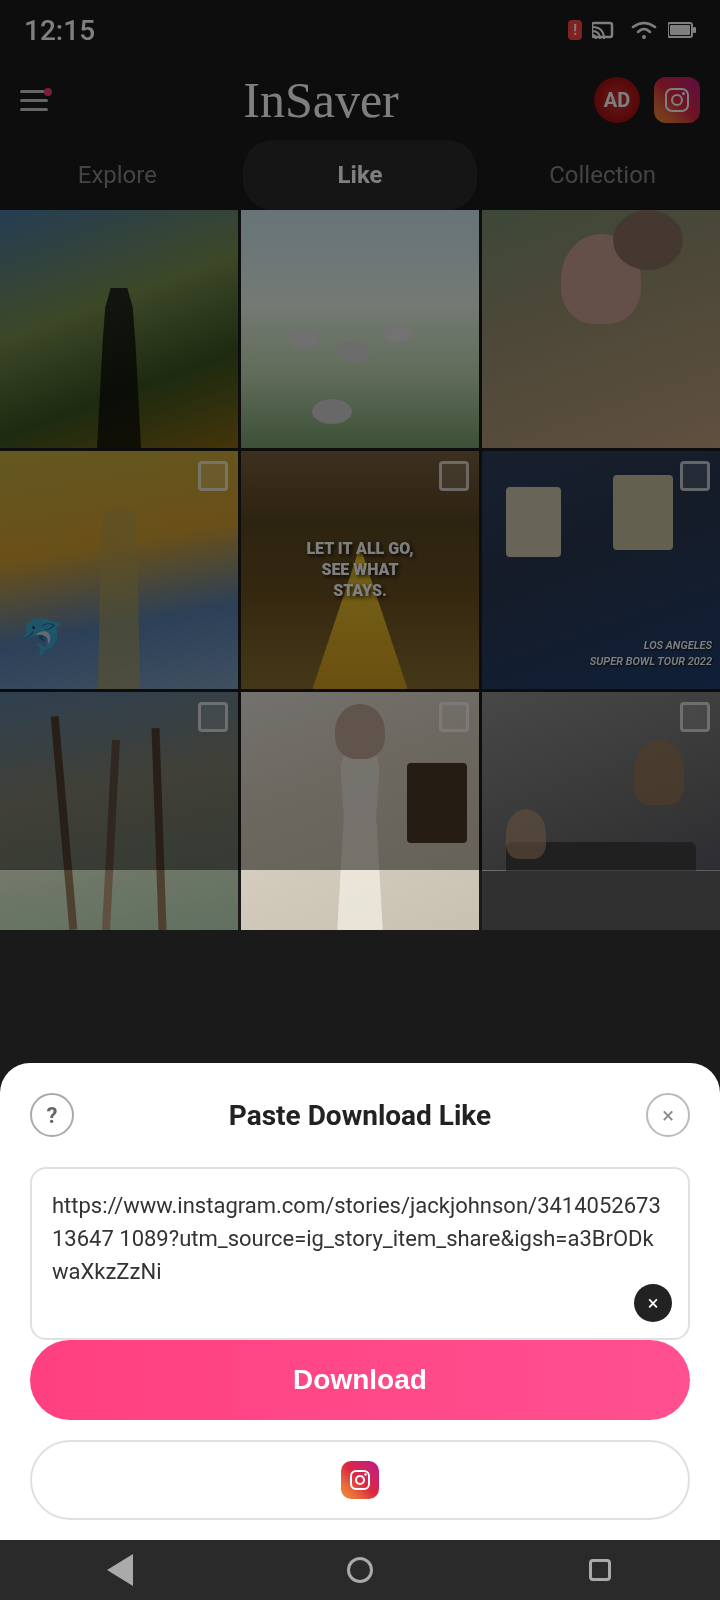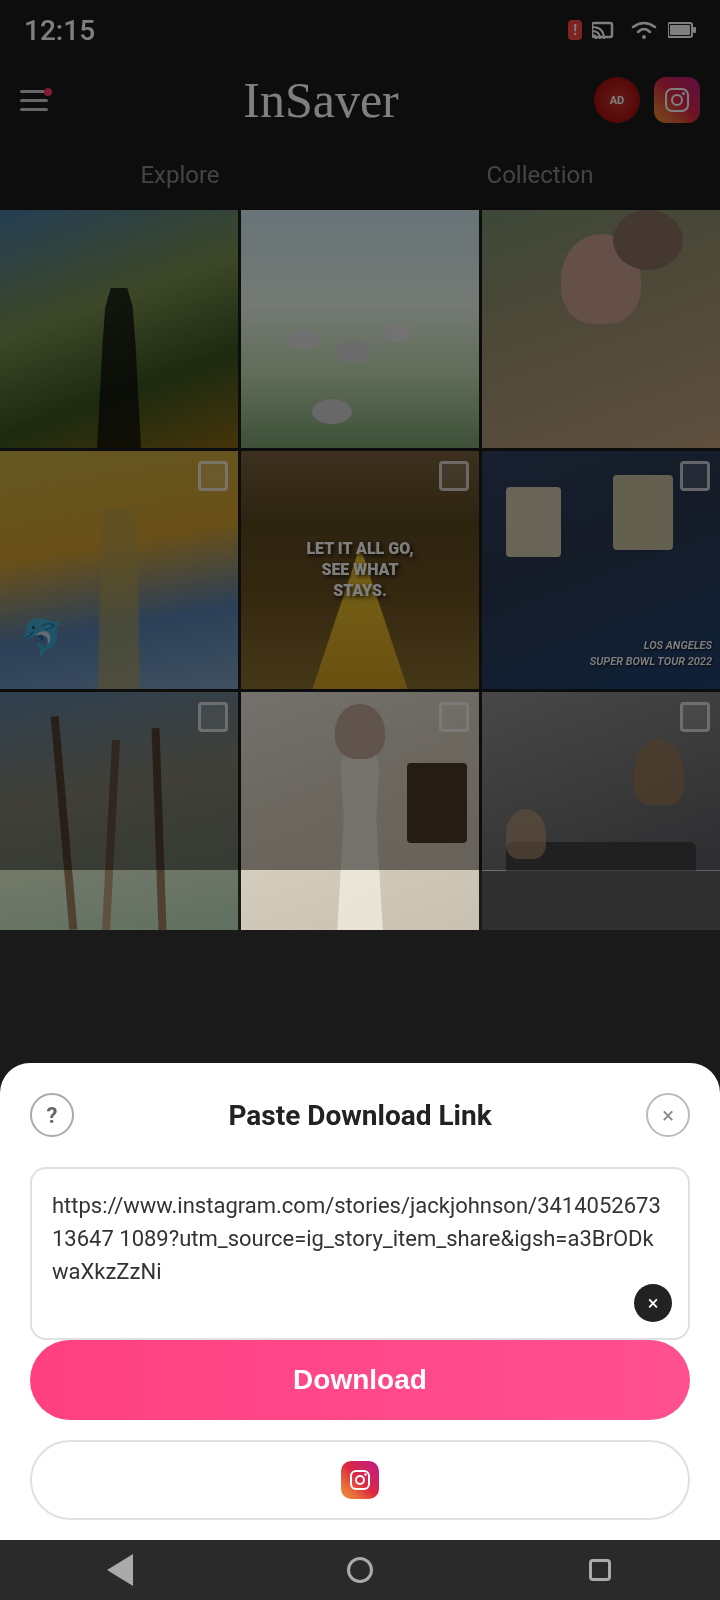--- a/index.html
+++ b/index.html
@@ -94,21 +94,21 @@
     }
     .ad-badge {
       width: 46px;
       height: 46px;
       border-radius: 50%;
       background: radial-gradient(circle, #cc3333, #990000);
       display: flex;
       align-items: center;
       justify-content: center;
       color: white;
-      font-size: 11px;
+      font-size: 20px;
       font-weight: bold;
     }
     .instagram-badge {
       width: 46px;
       height: 46px;
       border-radius: 12px;
       background: linear-gradient(45deg, #f09433, #e6683c, #dc2743, #cc2366, #bc1888);
       display: flex;
       align-items: center;
       justify-content: center;
@@ -438,20 +438,23 @@
         <circle cx="19.5" cy="6.5" r="1.5" fill="white"></circle>
       </svg>
     </div>
   </div>
 </div>
 
 <div class="tabs-container">
   <div class="tab">
     <span>Explore</span>
   </div>
+  <div class="tab active">
+    <span>Like</span>
+  </div>
   <div class="tab">
     <span>Collection</span>
   </div>
 </div>
 
 <div class="image-grid">
 
   <div class="grid-item photo-1">
 
     <div style="position:absolute;inset:0;background:linear-gradient(160deg,#4a7ba7 0%,#7a9050 40%,#3a5520 70%,#8b6914 100%);"></div>
@@ -521,21 +524,21 @@
     <div class="select-checkbox"></div>
   </div>
 </div>
 
 <div class="overlay"></div>
 
 <div class="bottom-sheet">
 
   <div class="modal-header">
     <div class="help-icon">?</div>
-    <span class="modal-title">Paste Download Link</span>
+    <span class="modal-title">Paste Download Like</span>
     <div class="close-icon">×</div>
   </div>
 
   <div class="url-input-container">
     <span class="url-text">https://www.instagram.com/stories/jackjohnson/341405267313647 1089?utm_source=ig_story_item_share&amp;igsh=a3BrODkwaXkzZzNi</span>
     <div class="clear-url-btn">×</div>
   </div>
 
   <button class="download-btn">
     <span>Download</span>

